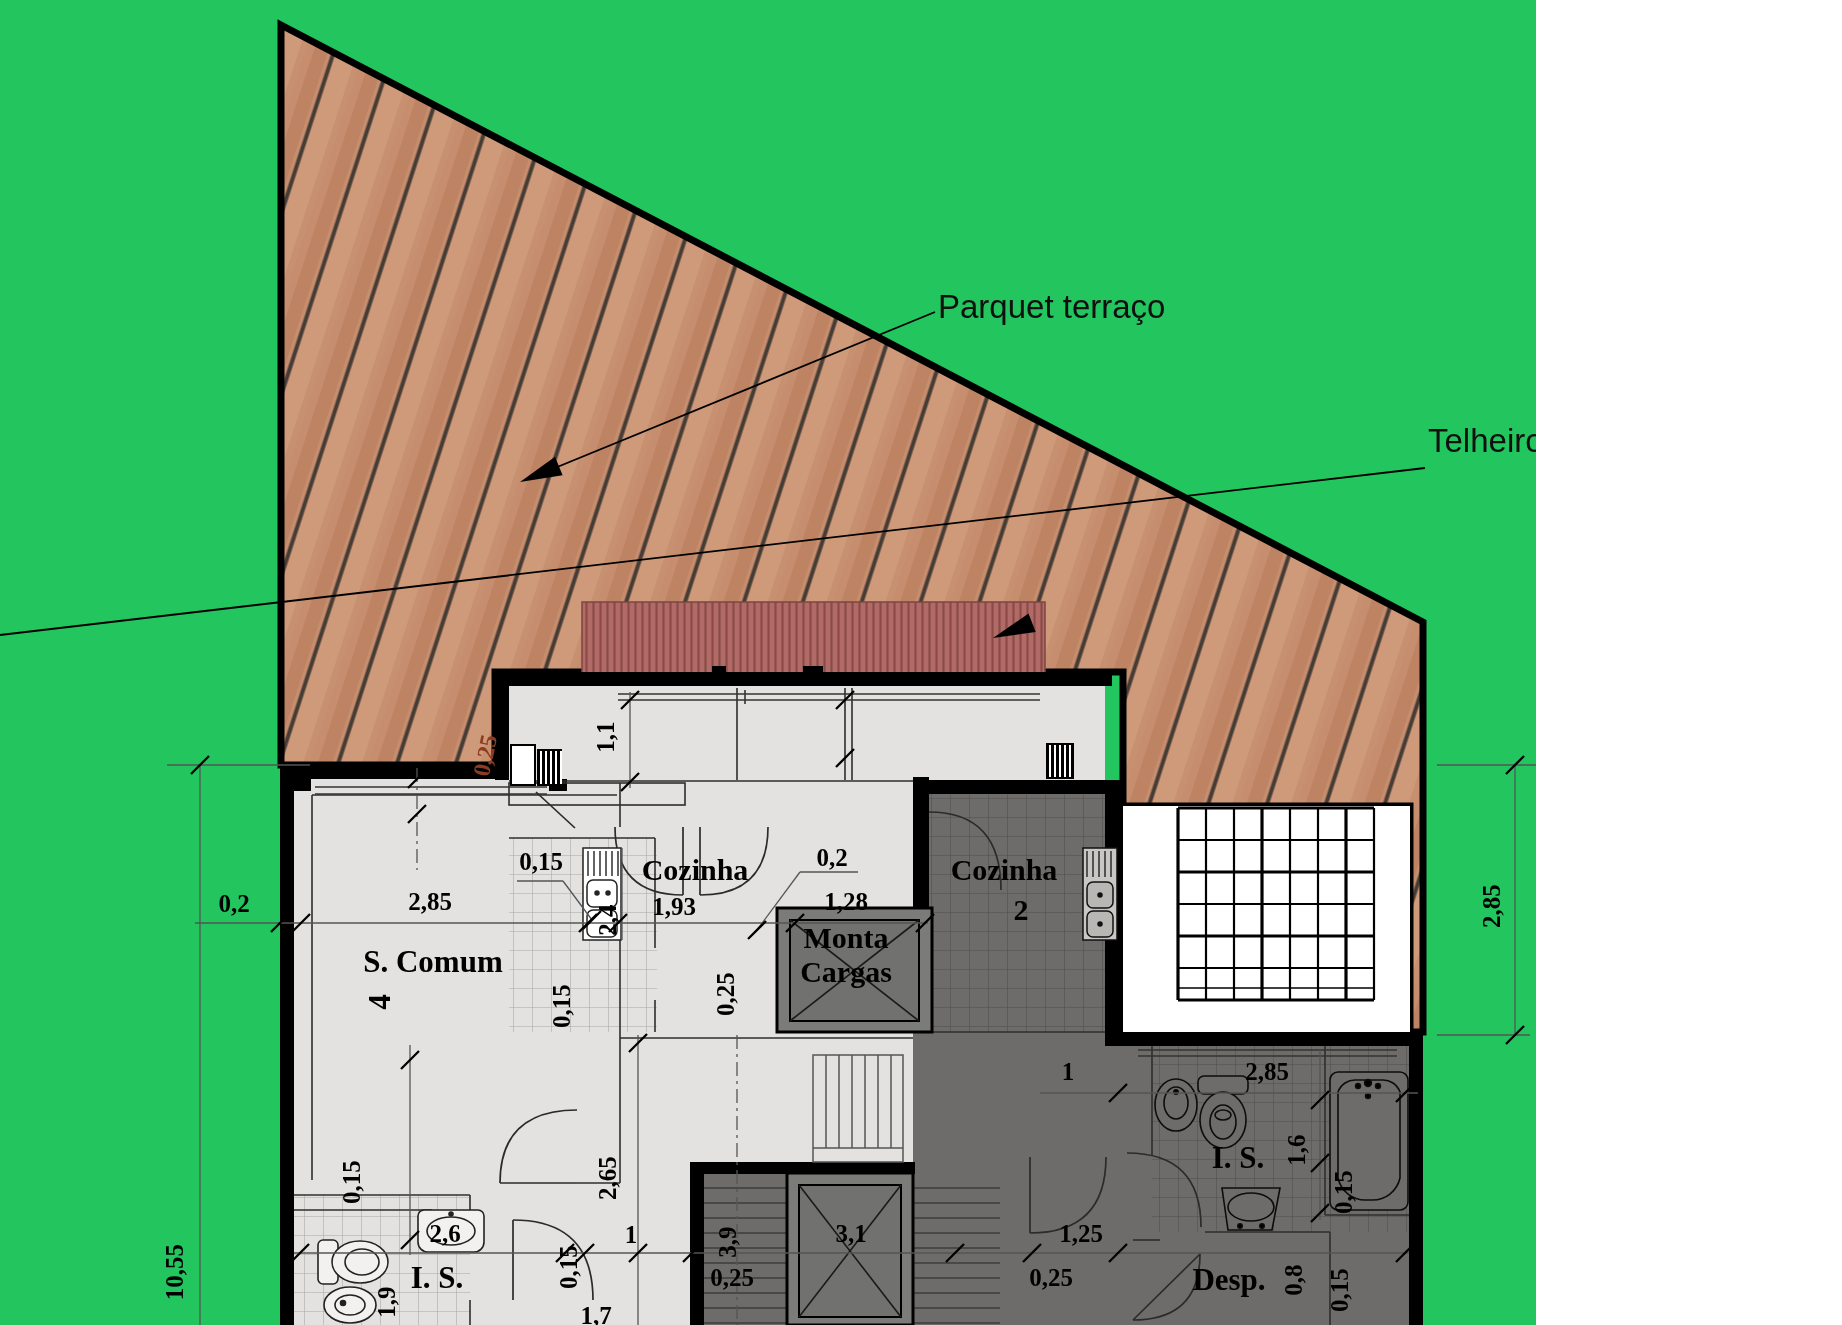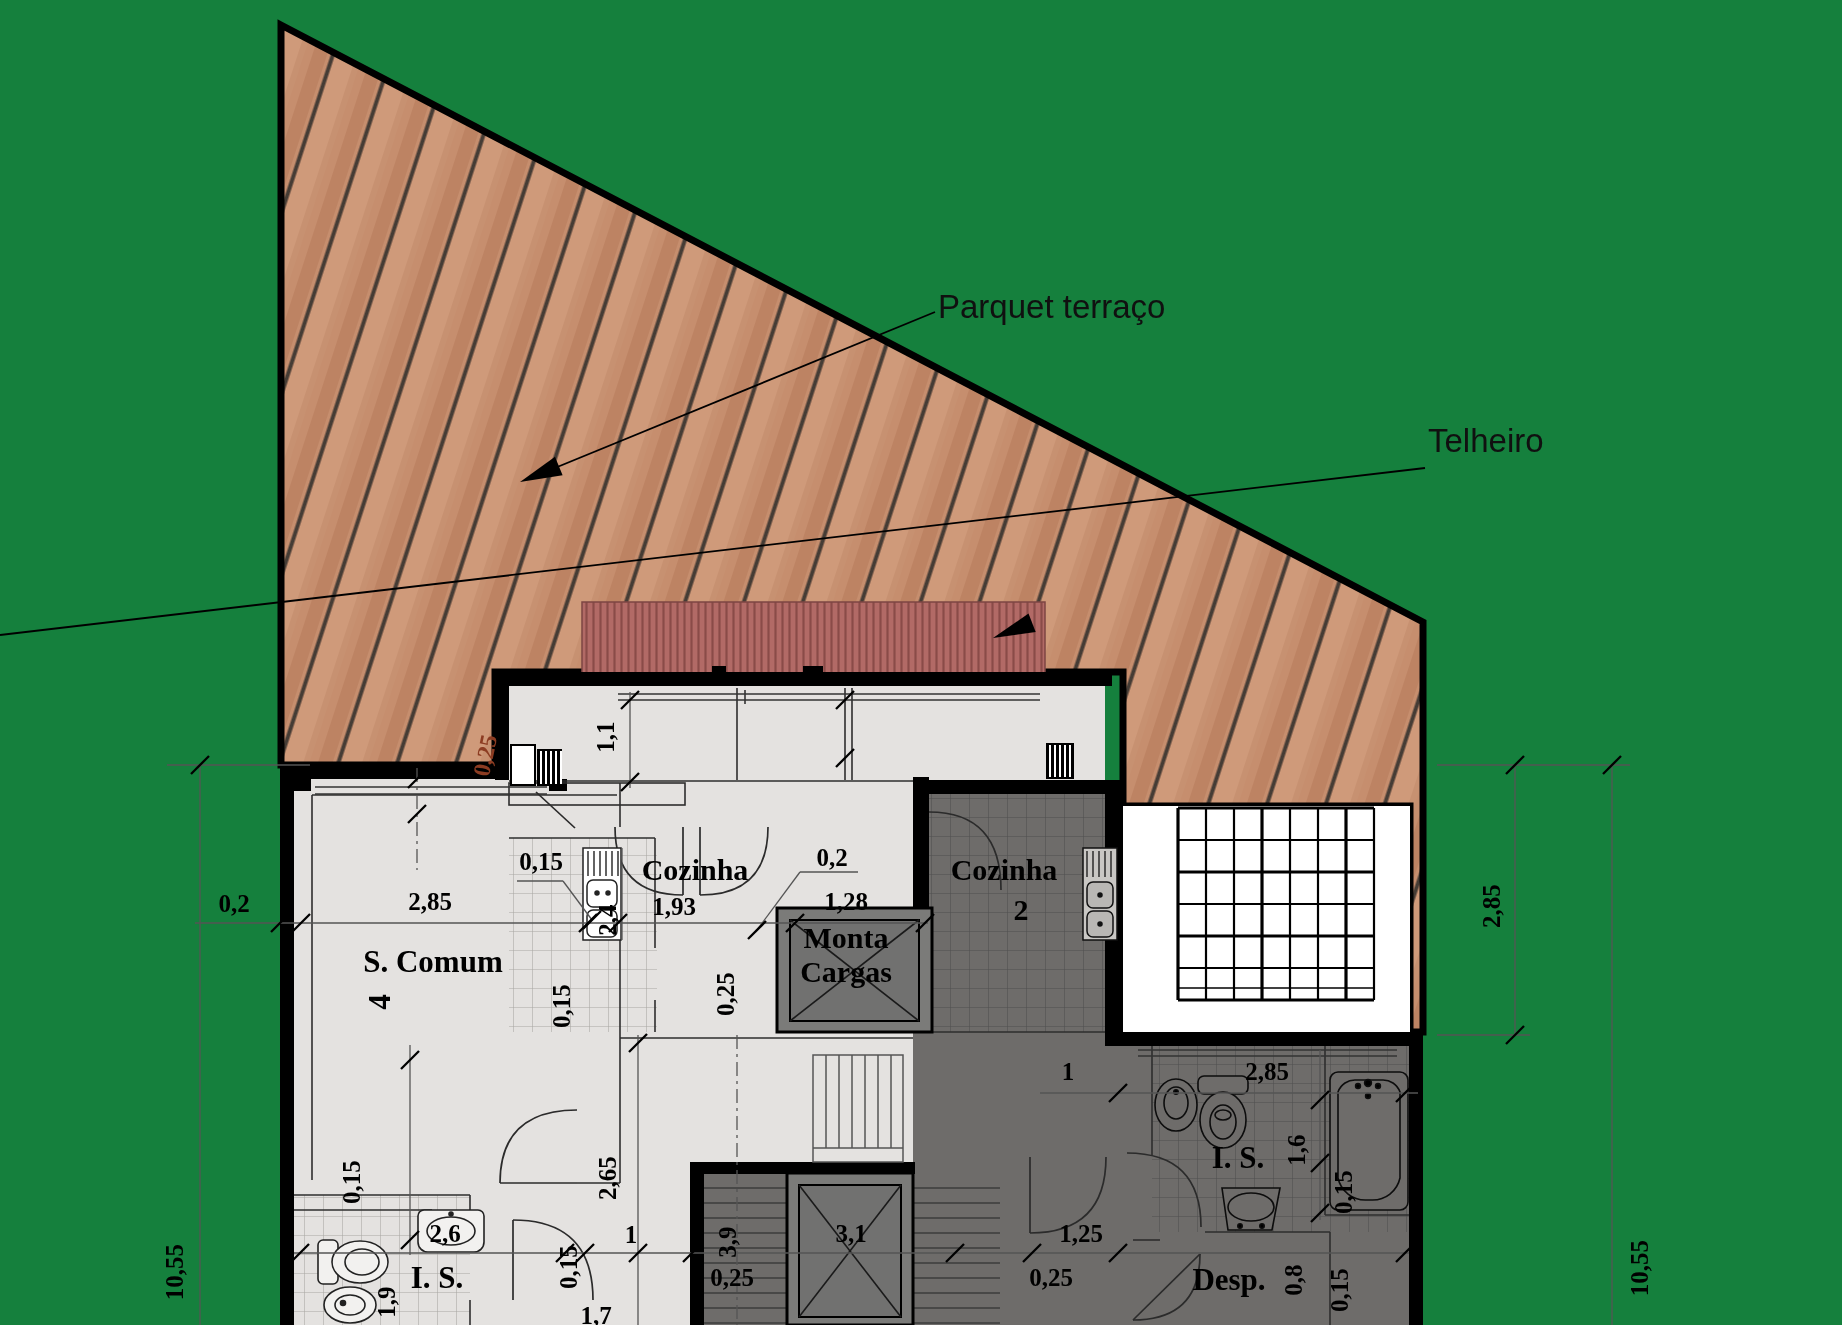--- a/index.html
+++ b/index.html
@@ -1,16 +1,16 @@
 <!DOCTYPE html>
 <html><head>
 <meta charset="utf-8">
 <style>
   html,body{margin:0;padding:0;background:#ffffff;}
-  #stage{position:relative;width:1842px;height:1325px;background:#15803d;overflow:hidden;}
+  #stage{position:relative;width:1536px;height:1325px;background:#22c55e;overflow:hidden;}
   svg{position:absolute;left:0;top:0;}
   text{font-family:"Liberation Serif",serif;font-weight:700;fill:#000;}
   .dim{font-size:25px;}
   .dimS{font-size:24px;}
   .room{font-size:31px;}
   .room2{font-size:30px;}
   .ann{font-family:"Liberation Sans",sans-serif;font-weight:400;font-size:33px;fill:#101010;}
   .red{fill:#8c3c22;}
 </style>
 </head>

